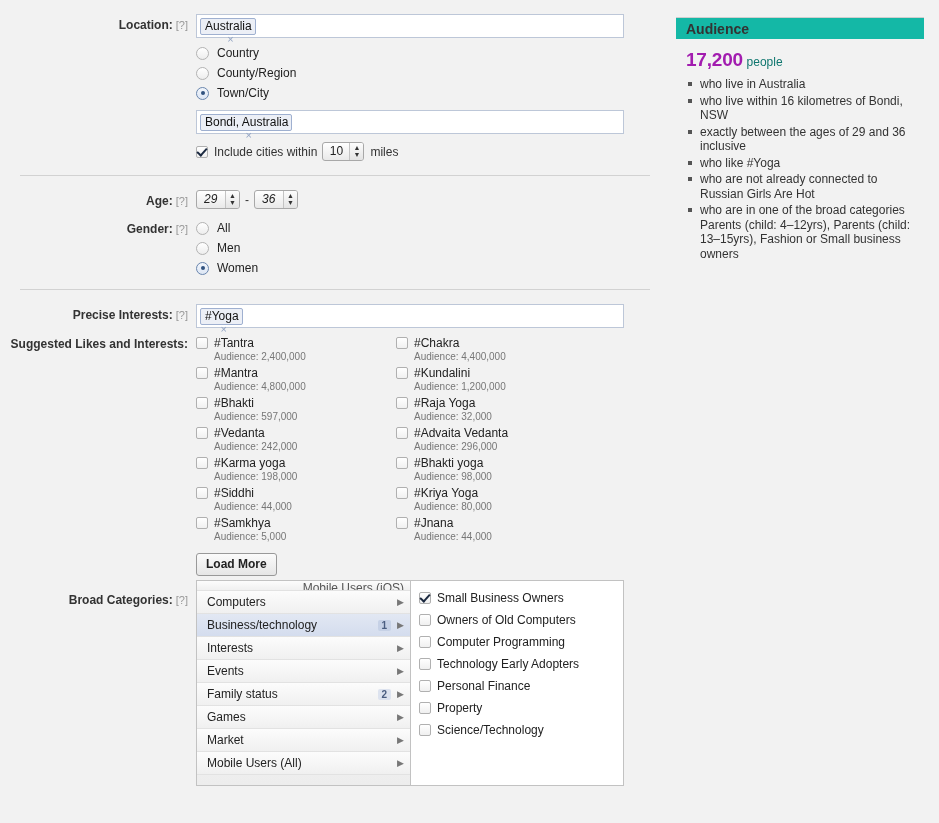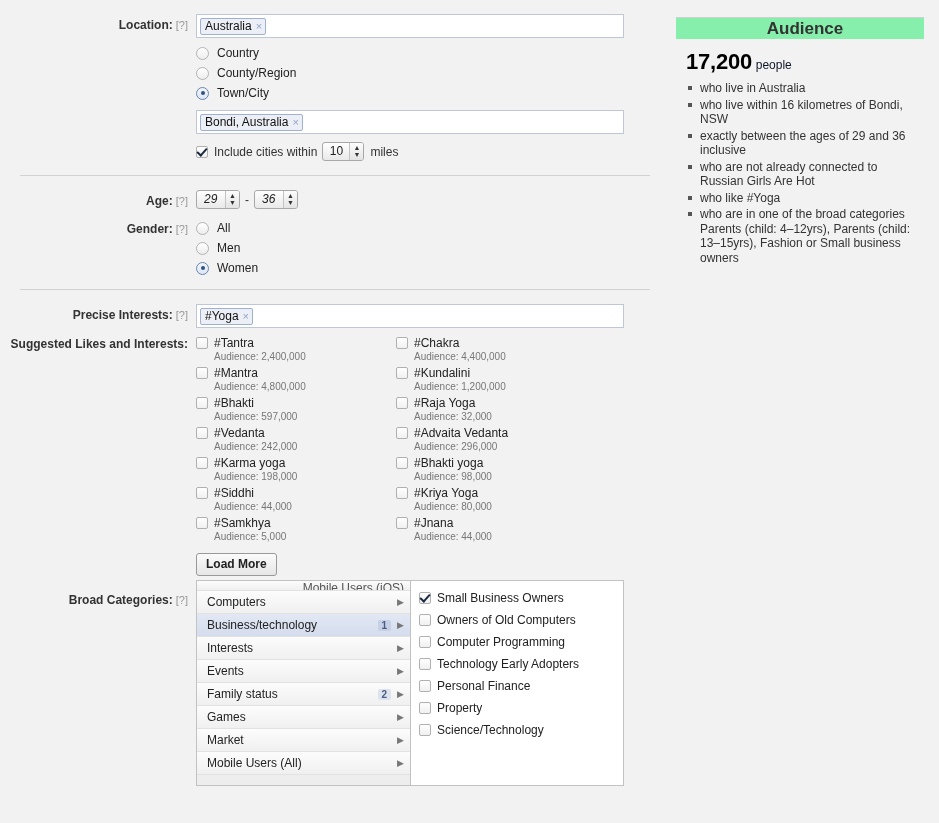--- a/index.html
+++ b/index.html
@@ -59,20 +59,21 @@
     display: inline-flex;
     align-items: center;
     background: #eceff6;
     border: 1px solid #9fb0d0;
     border-radius: 2px;
     height: 17px;
     padding: 0 3px 0 4px;
     font-size: 12px;
     color: #111;
     line-height: 15px;
+    flex-direction: column;
   }
   .token .tok-x {
     color: #93a5c4;
     margin-left: 4px;
     font-size: 11px;
     line-height: 11px;
   }
 
   
   .radio-list { margin-top: 5px; }
@@ -257,39 +258,38 @@
   .bc-opt .lbl { font-size: 12px; color: #222; }
 
   
   .audience {
     position: absolute;
     left: 676px;
     top: 17px;
     width: 248px;
   }
   .aud-head {
-    background: #86efac;
+    background: #14b8a6;
     border-top: 1px solid #cfcfcf;
     height: 22px;
     line-height: 22px;
     padding-left: 10px;
     font-weight: bold;
-    font-size: 17px;
+    font-size: 14px;
     color: #333;
-    text-align: center;
   }
   .aud-body { padding: 10px 12px 0 10px; }
   .aud-count { font-size: 13px; color: #222; margin-bottom: 6px; }
   .aud-count .num {
-    font-size: 22px;
+    font-size: 19px;
     font-weight: bold;
-    color: #000000;
+    color: #a21caf;
     letter-spacing: -0.2px;
   }
-  .aud-count .unit { font-size: 12px; color: #0f172a; }
+  .aud-count .unit { font-size: 12px; color: #0f766e; }
   ul.aud-list {
     list-style: none;
     margin: 0;
     padding: 0;
   }
   ul.aud-list li {
     position: relative;
     padding-left: 14px;
     margin-bottom: 2px;
     font-size: 12px;
@@ -637,20 +637,20 @@
     <div class="aud-head">Audience</div>
     <div class="aud-body">
       <div class="aud-count">
         <span class="num">17,200</span>
         <span class="unit">people</span>
       </div>
       <ul class="aud-list">
         <li>who live in Australia</li>
         <li>who live within 16 kilometres of Bondi, NSW</li>
         <li>exactly between the ages of 29 and 36 inclusive</li>
+        <li>who like #Yoga</li>
         <li>who are not already connected to Russian Girls Are Hot</li>
-        <li>who like #Yoga</li>
         <li>who are in one of the broad categories Parents (child: 4–12yrs), Parents (child: 13–15yrs), Fashion or Small business owners</li>
       </ul>
     </div>
   </div>
 
 </div>
 
 </body></html>

